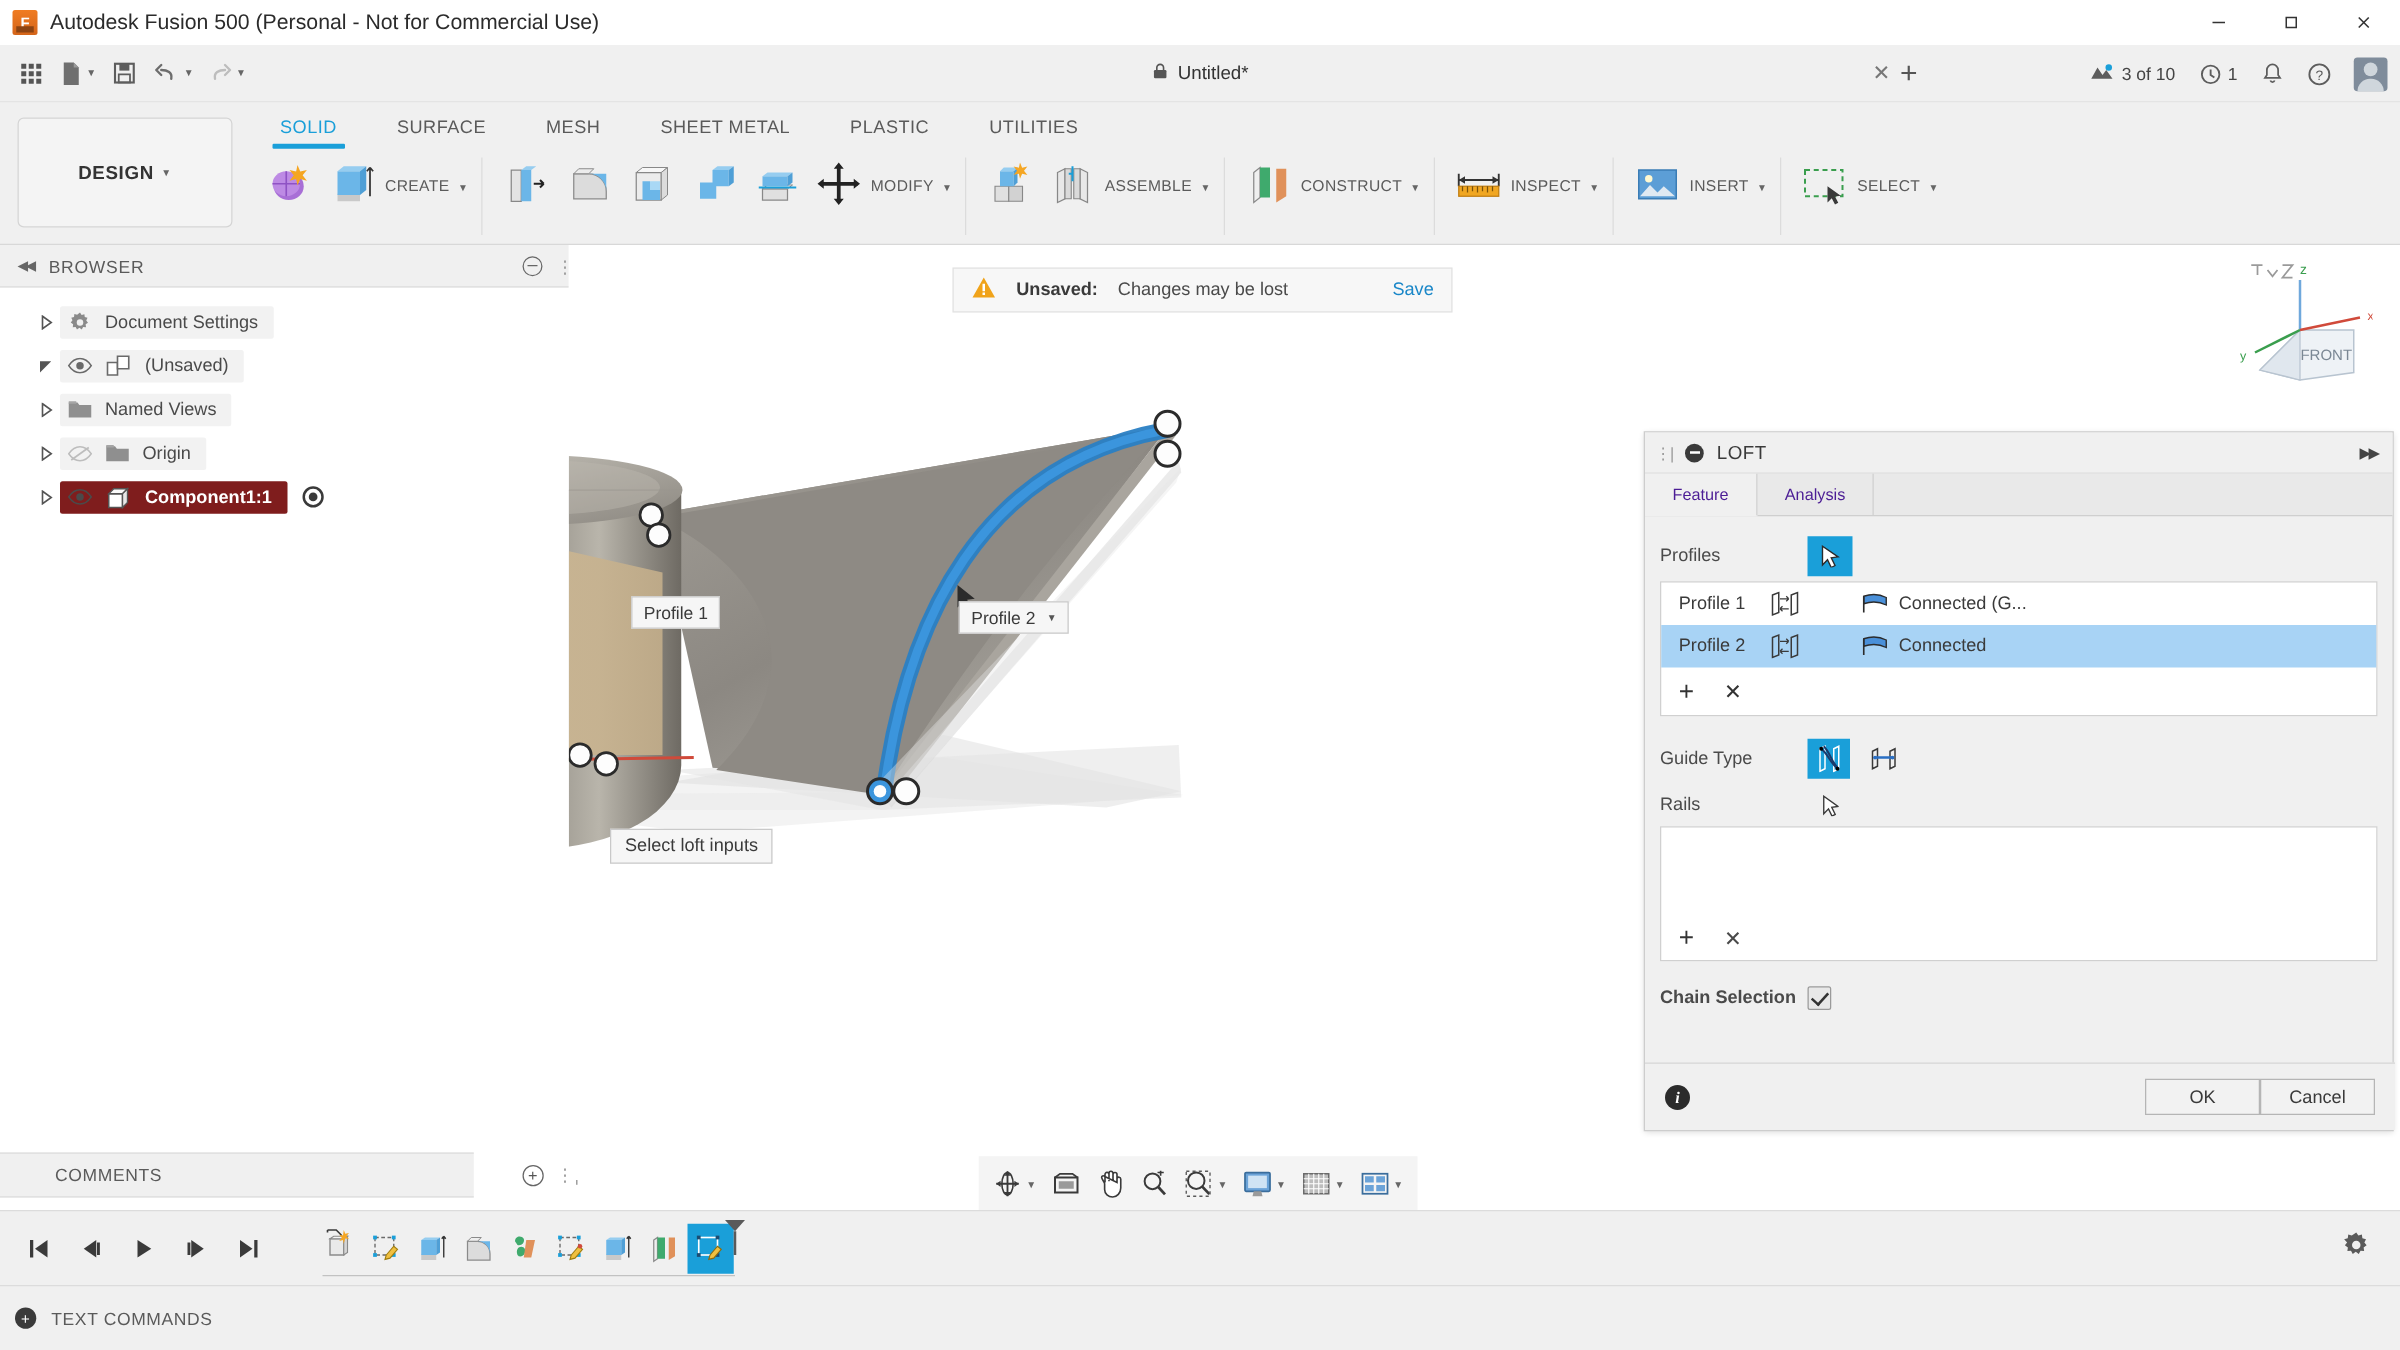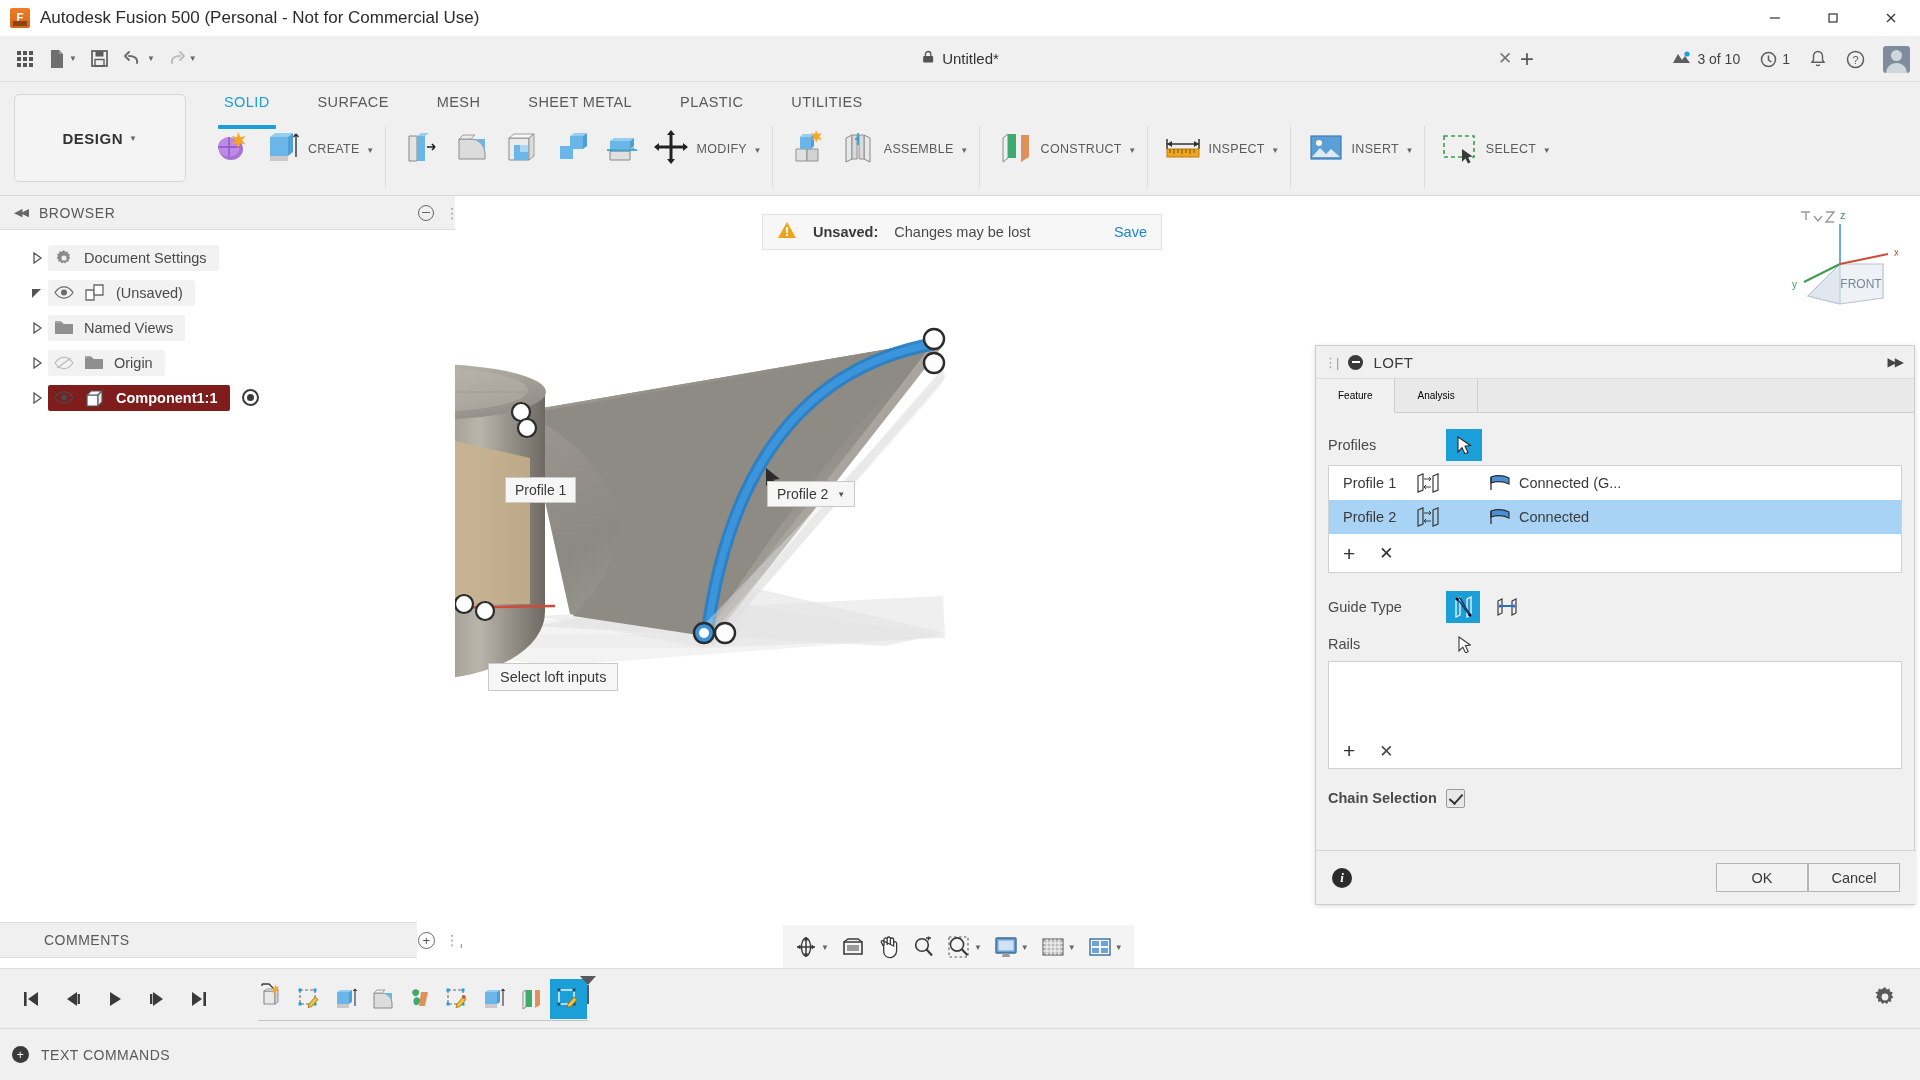--- a/index.html
+++ b/index.html
@@ -86,21 +86,21 @@
   }
   .design-box {
     position: absolute; left: 14px; top: 12px; width: 172px; height: 88px;
     border: 1px solid #d5d5d5; border-radius: 5px; background: #f4f4f4;
     display: flex; align-items: center; justify-content: center;
     font-size: 15px; letter-spacing: .5px; color: #333; font-weight: 600;
   }
   .tabs-row { position: absolute; left: 200px; top: 8px; display: flex; gap: 0; }
   .rtab {
     font-size: 14.5px; color: #5a5a5a; letter-spacing: .4px;
-    padding: 4px 24px 18px; position: relative; font-weight: 500;
+    padding: 4px 24px 8px; position: relative; font-weight: 500;
   }
   .rtab.active { color: #1a9fd9; }
   .rtab.active::after {
     content: ""; position: absolute; left: 18px; right: 18px; bottom: -1px; height: 4px;
     background: #1a9fd9; border-radius: 1px;
   }
   .groups { position: absolute; left: 196px; top: 42px; display: flex; align-items: flex-start; height: 70px; }
   .group { display: flex; align-items: center; position: relative; padding: 0 10px; }
   .group + .group::before {
     content: ""; position: absolute; left: 0; top: 2px; height: 62px; width: 1px; background: #dcdcdc;
@@ -145,21 +145,21 @@
   .eye svg { display:block; }
   .ficon svg { display: block; }
   .dot-marker {
     width: 17px; height: 17px; border-radius: 50%; border: 2px solid #3a3a3a;
     display: flex; align-items: center; justify-content: center; margin-left: 12px;
   }
   .dot-marker i { width: 7px; height: 7px; border-radius: 50%; background: #3a3a3a; display: block; }
   .indent1 { padding-left: 26px; }
 
   .comments {
-    position: absolute; left: 0; top: 922px; width: 417px; height: 36px;
+    position: absolute; left: 0; top: 922px; width: 379px; height: 36px;
     background: #f0f0f0; border-top: 1px solid #dcdcdc; border-bottom: 1px solid #dcdcdc;
     display: flex; align-items: center; padding-left: 44px;
     font-size: 14px; color: #5a5a5a; letter-spacing: .5px;
   }
   .comments .plusc {
     position: absolute; left: 418px; width: 17px; height: 17px; border-radius: 50%;
     border: 1.6px solid #666; display: flex; align-items: center; justify-content: center;
     font-size: 13px; line-height: 1; color: #555;
   }
   .comments .grip { position: absolute; left: 445px; color: #999; font-size: 14px; }
@@ -210,21 +210,21 @@
   .loft-head .circ {
     width: 15px; height: 15px; border-radius: 50%; background: #3a3a3a;
     display: flex; align-items: center; justify-content: center;
   }
   .loft-head .circ i { width: 8px; height: 1.8px; background: #fff; display: block; }
   .loft-title { font-size: 15px; color: #3a3a3a; letter-spacing: .4px; }
   .loft-head .expand { position: absolute; right: 12px; color: #444; font-size: 12px; letter-spacing: -2px; }
 
   .loft-tabs { display: flex; height: 34px; border-bottom: 1px solid #cfcfcf; background: #e9e9e9; }
   .ltab {
-    padding: 0 22px; display: flex; align-items: center; font-size: 10px; color: #000000;
+    padding: 0 22px; display: flex; align-items: center; font-size: 13px; color: #4c1d95;
     border-right: 1px solid #cfcfcf;
   }
   .ltab.active { background: #f0f0f0; border-bottom: 1px solid #f0f0f0; margin-bottom: -1px; }
 
   .loft-body { padding: 12px 12px 0 12px; position: relative; }
   .field-row { display: flex; align-items: center; height: 40px; }
   .field-label { width: 118px; font-size: 14.5px; color: #4a4a4a; }
   .sel-btn {
     width: 36px; height: 32px; background: #1a9fd9; display: flex;
     align-items: center; justify-content: center;

